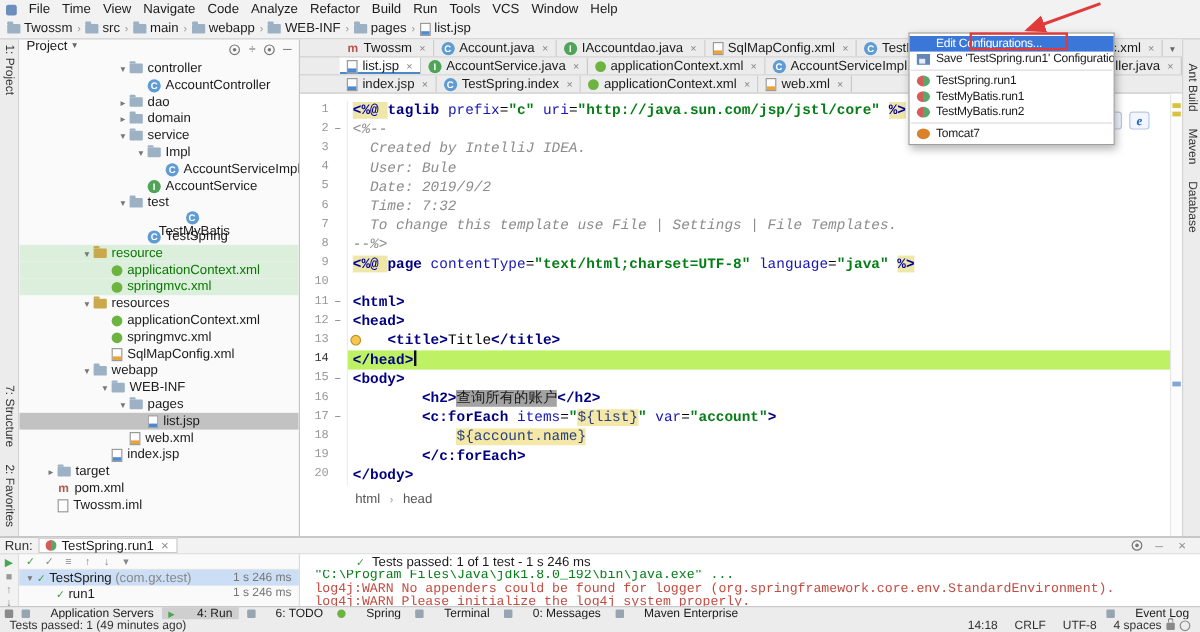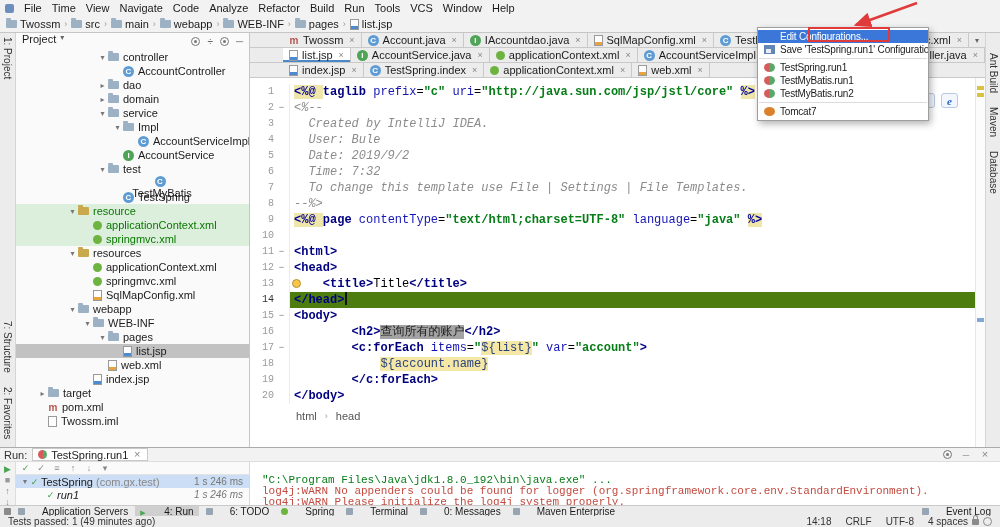--- a/index.html
+++ b/index.html
@@ -81,21 +81,21 @@
 .tab{display:flex;align-items:center;gap:4px;padding:0 6px;border-right:1px solid #C9C9C9;background:#ECECEC;white-space:nowrap}
 .tab.selected{background:#FFF;box-shadow:inset 0 -2px 0 #4A88C7}
 .tab.right{margin-left:auto;border-left:1px solid #C9C9C9}
 .tab .close{color:#888;font-size:9px;margin-left:2px}
 .tab-extra{align-self:center;color:#666;font-size:8px;padding:0 6px}
 .code-wrap{position:absolute;left:0;top:45px;right:10px;height:332px;padding-top:6px;font-family:"Liberation Mono","DejaVu Sans Mono",monospace;font-size:12px;line-height:16px;overflow:hidden}
 .line{display:flex;height:16px;position:relative}
 .ln{width:24px;flex:none;text-align:right;color:#999;font-size:10px;line-height:16px}
 .fold{width:16px;flex:none;text-align:center;color:#777;font-size:9px;line-height:16px;border-right:1px solid #ECECEC}
 .lt{flex:1;white-space:pre;padding-left:4px}
-.line.current .lt{background:#4d7c0f}
+.line.current .lt{background:#bef264}
 .line.current .ln{color:#333}
 .caret{display:inline-block;width:1.5px;height:13px;background:#111;vertical-align:-2px;margin-left:1px}
 .bulb{position:absolute;left:42px;top:3px;width:9px;height:9px;background:#F7C64B;border:1px solid #B8922F;border-radius:50%}
 .s-jd{background:#EFE6A9;color:#00009C;font-weight:bold}
 .s-tag{color:#000080;font-weight:bold}
 .s-attr{color:#1515B5}
 .s-str{color:#067D17;font-weight:bold}
 .s-cmt{color:#8C8C8C;font-style:italic}
 .s-txt{color:#000}
 .s-el{background:#F5E7A6;color:#28427E}
@@ -644,29 +644,33 @@
         <span class="gi gi-caret"></span>
       </div>
       <div class="test-tree">
           <div class="trow2 selected" style="padding-left: 4px;">
             <span class="arrow">▾</span>
             <span class="gi gi-pass"></span>
             <span class="tname">TestSpring</span>
             <span class="tpkg">(com.gx.test)</span>
             <span class="ttime">1 s 246 ms</span>
           </div>
-          <div class="trow2" style="padding-left: 20px; font-style: italic;">
+          <div class="trow2" style="padding-left: 20px;">
             <span class="arrow"></span>
             <span class="gi gi-pass"></span>
             <span class="tname">run1</span>
             <span class="ttime">1 s 246 ms</span>
           </div>
         </div>
     </div>
     <div class="console">
+      <div class="console-header">
+        <span class="gi gi-pass"></span>
+        <span>Tests passed: 1 of 1 test - 1 s 246 ms</span>
+      </div>
       <div class="console-body">
           <div class="cline c-cmd">"C:\Program Files\Java\jdk1.8.0_192\bin\java.exe" ...</div>
           <div class="cline c-err">log4j:WARN No appenders could be found for logger (org.springframework.core.env.StandardEnvironment).</div>
           <div class="cline c-err">log4j:WARN Please initialize the log4j system properly.</div>
         </div>
     </div>
   </div>
 
   <div class="tw-bar">
     <span class="twi" style="background:#8A8A8A"></span>

